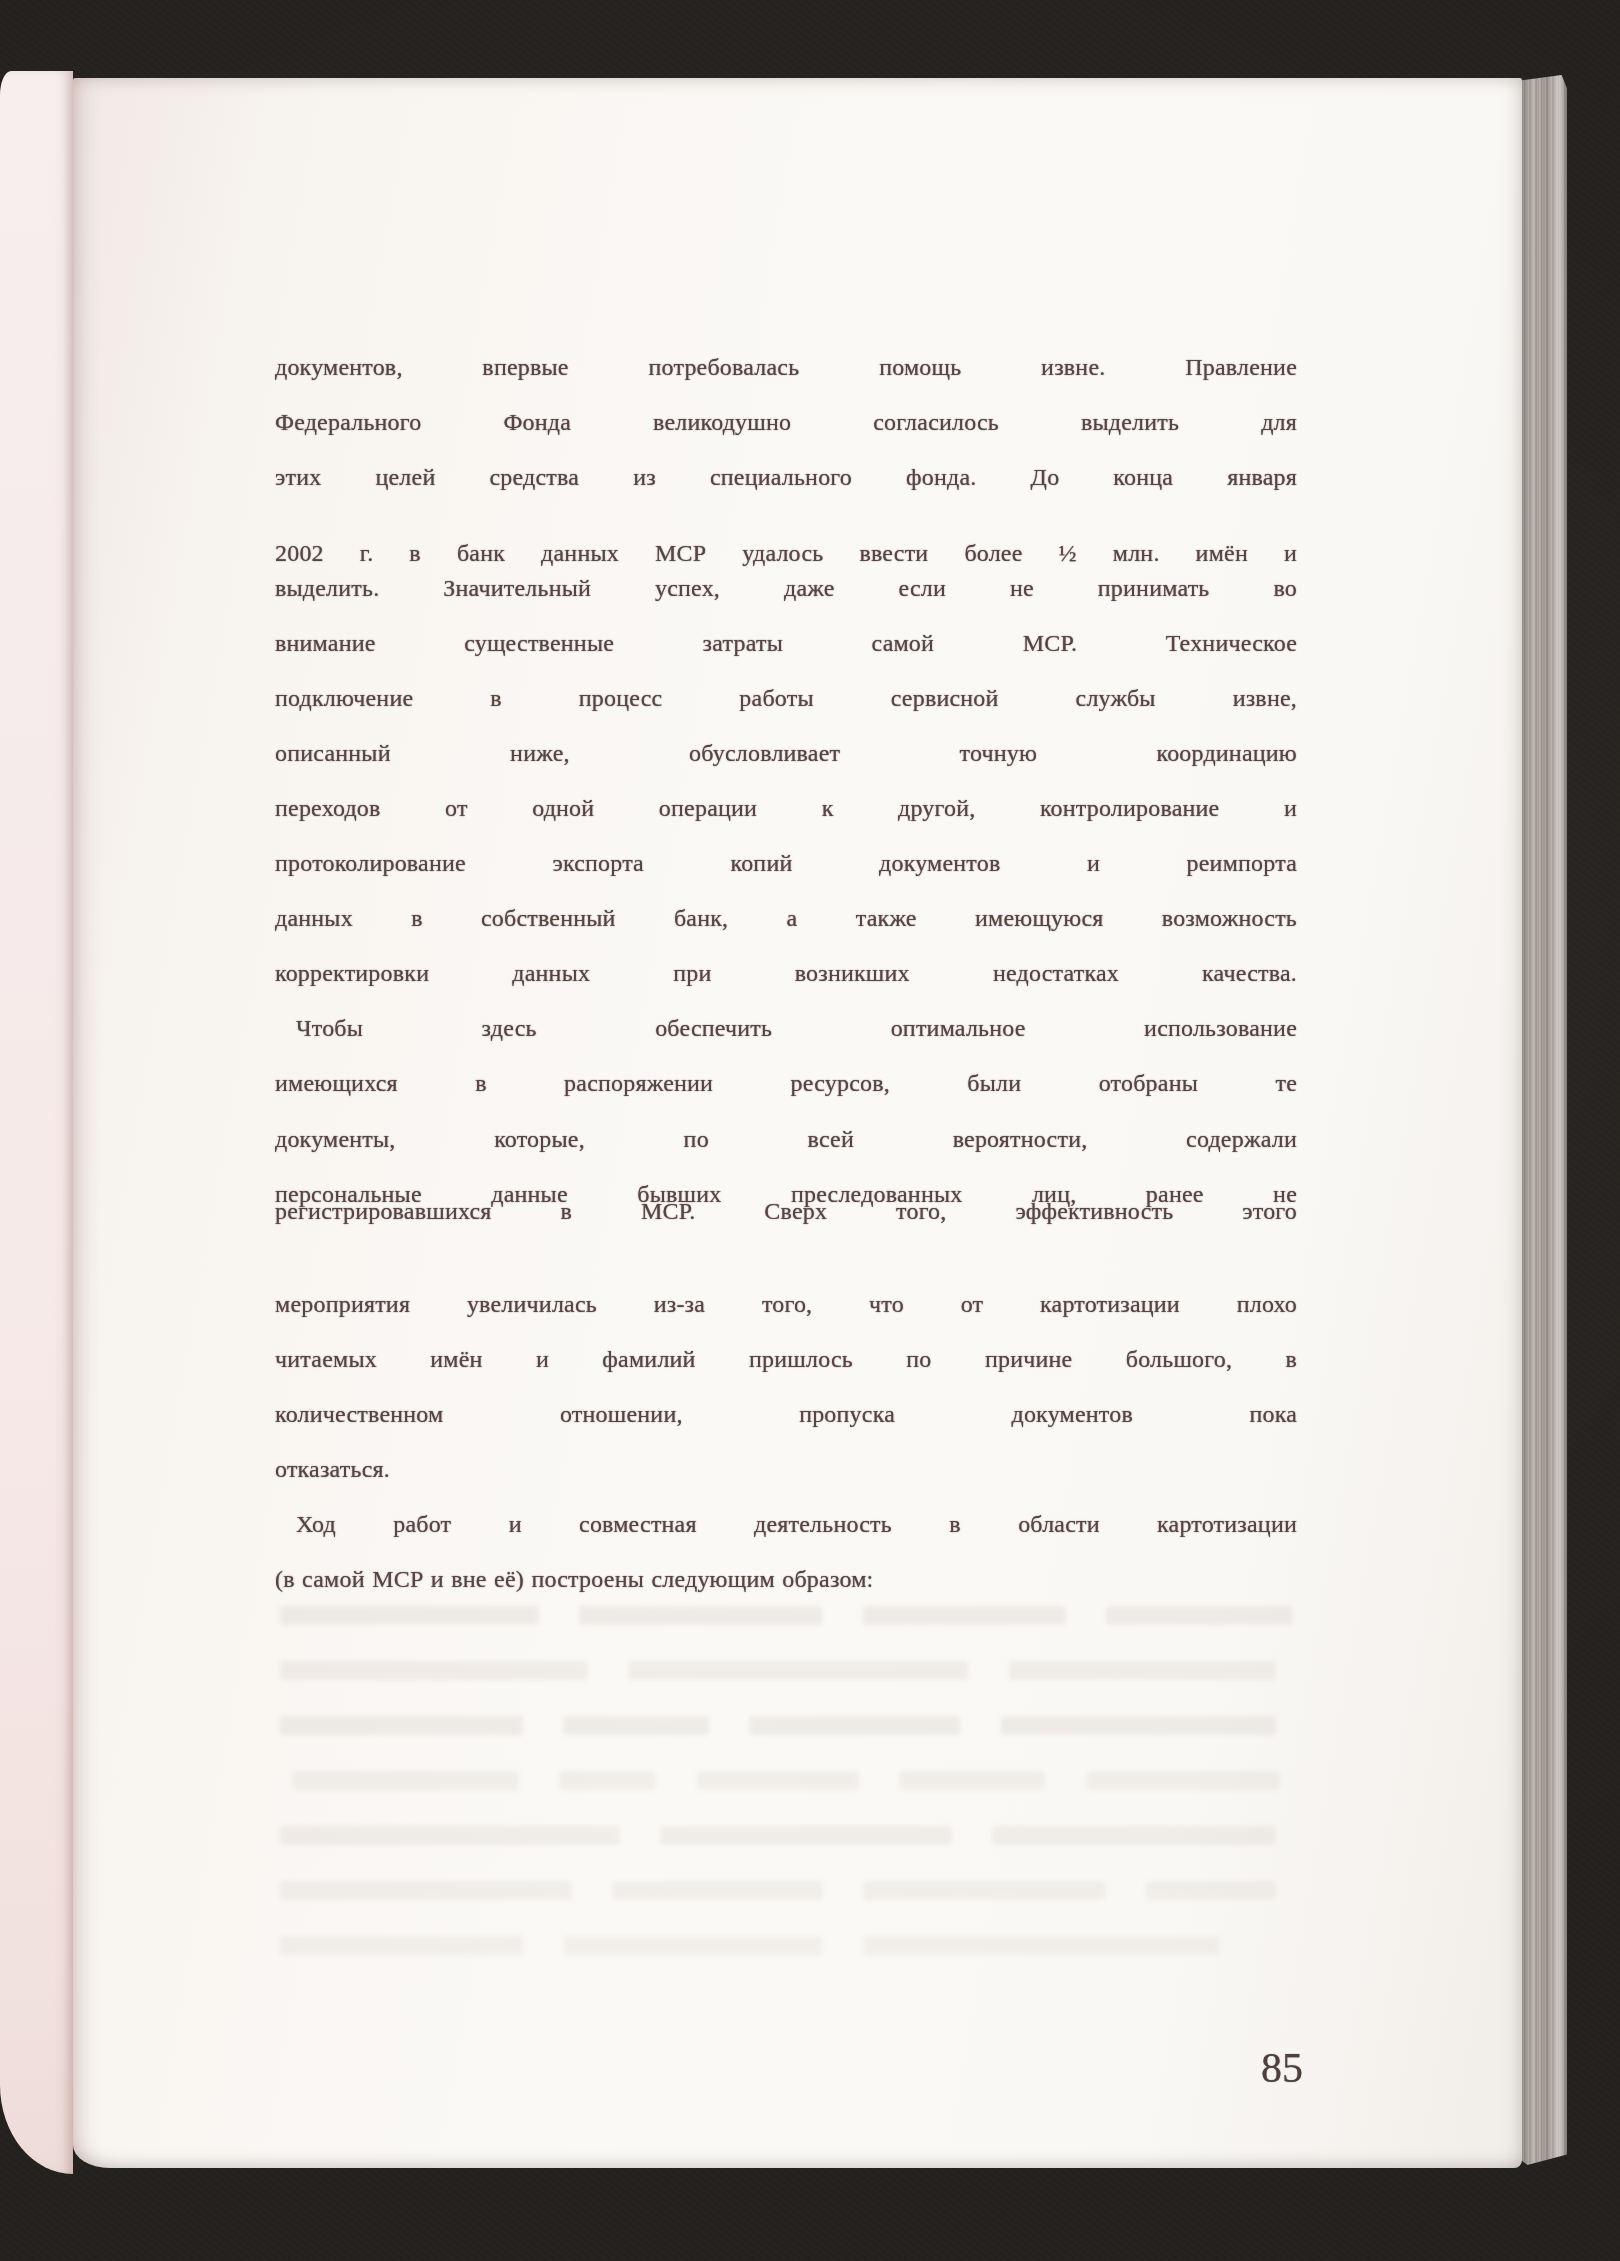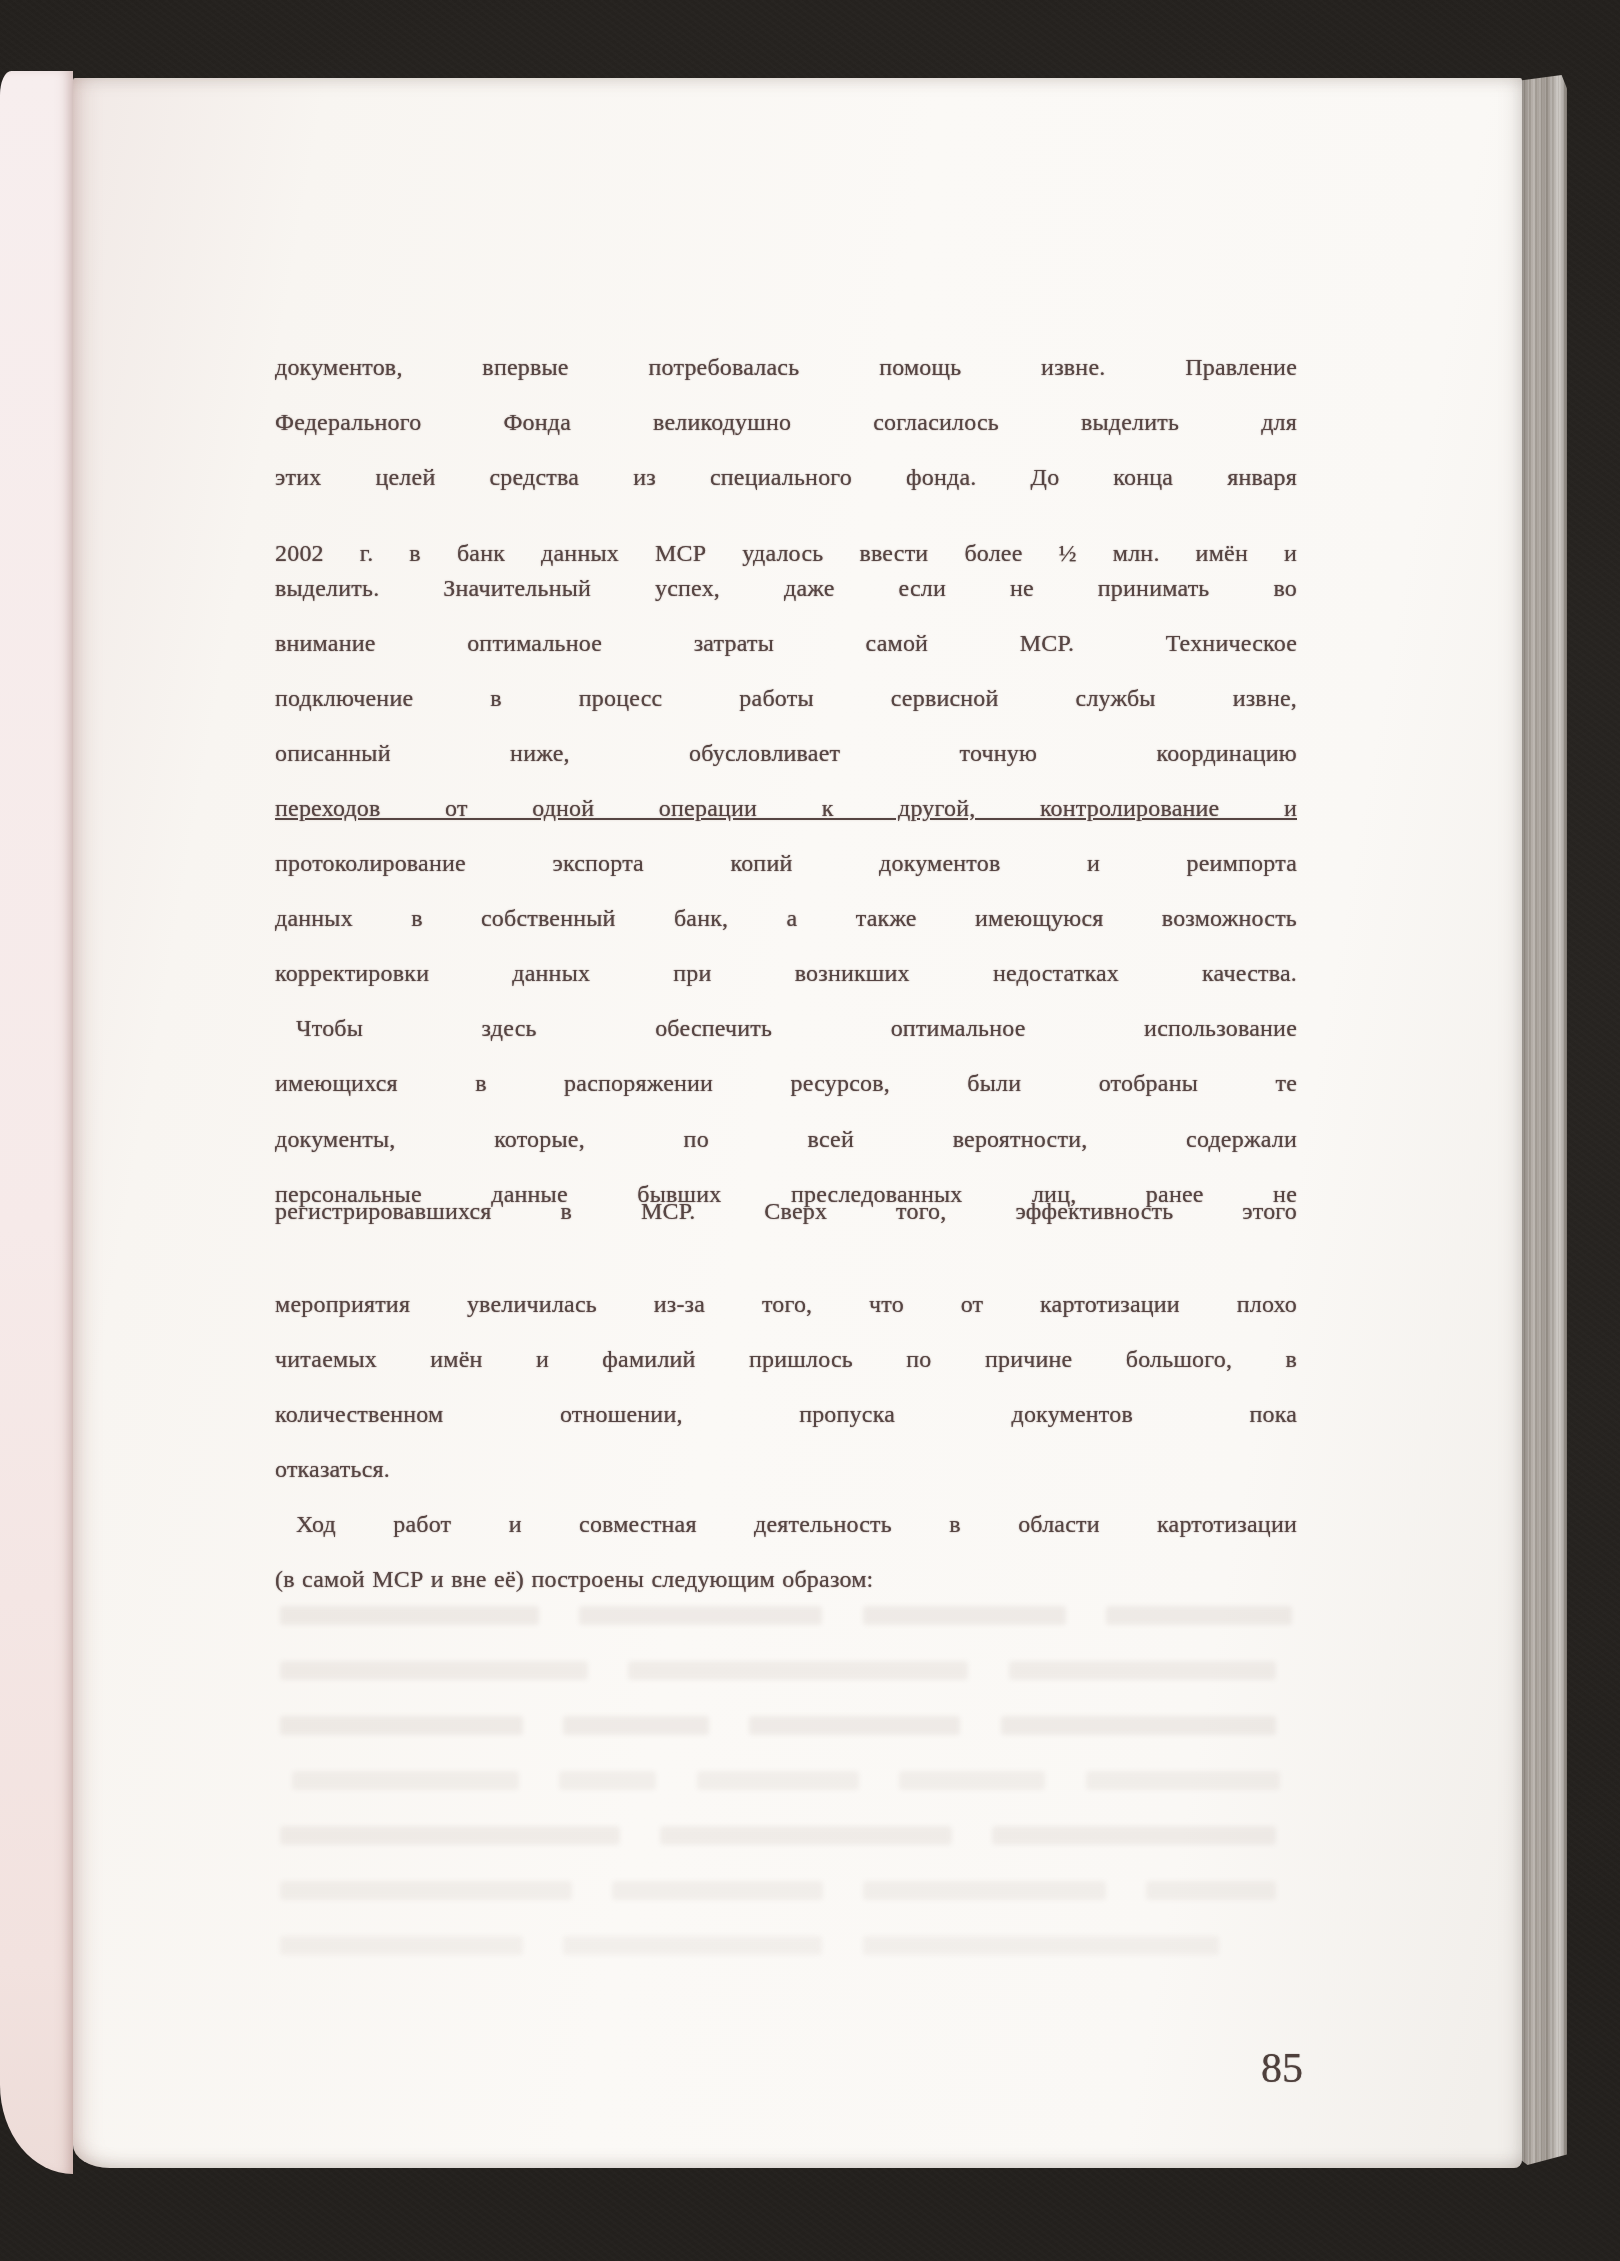--- a/index.html
+++ b/index.html
@@ -107,24 +107,24 @@
     <div class="bleedseg" style="top: 1936px; left: 563px; width: 259px; opacity: 0.07;"></div>
     <div class="bleedseg" style="top: 1936px; left: 863px; width: 356px; opacity: 0.07;"></div>
   </div>
 
 <div id="lines-root">
     <div class="tline" style="top: 340px;">документов, впервые потребовалась помощь извне. Правление</div>
     <div class="tline" style="top: 395px;">Федерального Фонда великодушно согласилось выделить для</div>
     <div class="tline" style="top: 450px;">этих целей средства из специального фонда. До конца января</div>
     <div class="tline" style="top: 526px;">2002 г. в банк данных МСР удалось ввести более ½ млн. имён и</div>
     <div class="tline" style="top: 561px;">выделить. Значительный успех, даже если не принимать во</div>
-    <div class="tline" style="top: 616px;">внимание оптимальное затраты самой МСР. Техническое</div>
+    <div class="tline" style="top: 616px;">внимание существенные затраты самой МСР. Техническое</div>
     <div class="tline" style="top: 671px;">подключение в процесс работы сервисной службы извне,</div>
     <div class="tline" style="top: 726px;">описанный ниже, обусловливает точную координацию</div>
-    <div class="tline" style="top: 781px; text-decoration: underline;">переходов от одной операции к другой, контролирование и</div>
+    <div class="tline" style="top: 781px;">переходов от одной операции к другой, контролирование и</div>
     <div class="tline" style="top: 836px;">протоколирование экспорта копий документов и реимпорта</div>
     <div class="tline" style="top: 891px;">данных в собственный банк, а также имеющуюся возможность</div>
     <div class="tline" style="top: 946px;">корректировки данных при возникших недостатках качества.</div>
     <div class="tline ind" style="top: 1001px;">Чтобы здесь обеспечить оптимальное использование</div>
     <div class="tline" style="top: 1056px;">имеющихся в распоряжении ресурсов, были отобраны те</div>
     <div class="tline" style="top: 1112px;">документы, которые, по всей вероятности, содержали</div>
     <div class="tline" style="top: 1167px;">персональные данные бывших преследованных лиц, ранее не</div>
     <div class="tline" style="top: 1184px;">регистрировавшихся в МСР. Сверх того, эффективность этого</div>
     <div class="tline" style="top: 1277px;">мероприятия увеличилась из-за того, что от картотизации плохо</div>
     <div class="tline" style="top: 1332px;">читаемых имён и фамилий пришлось по причине большого, в</div>

